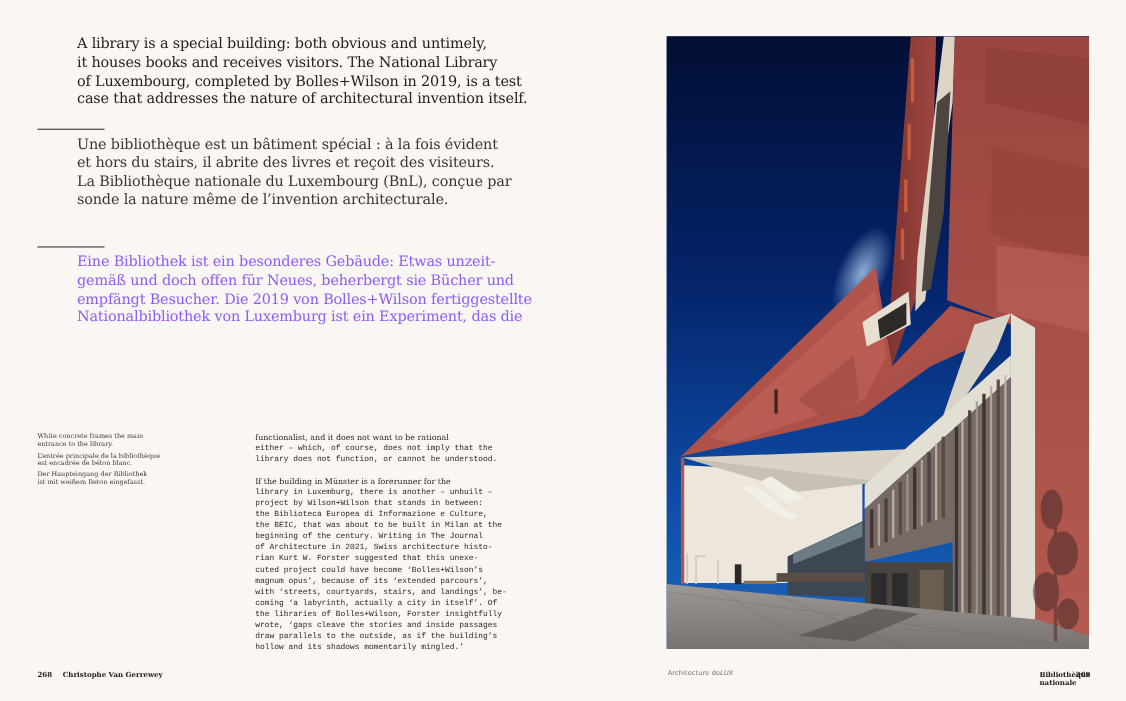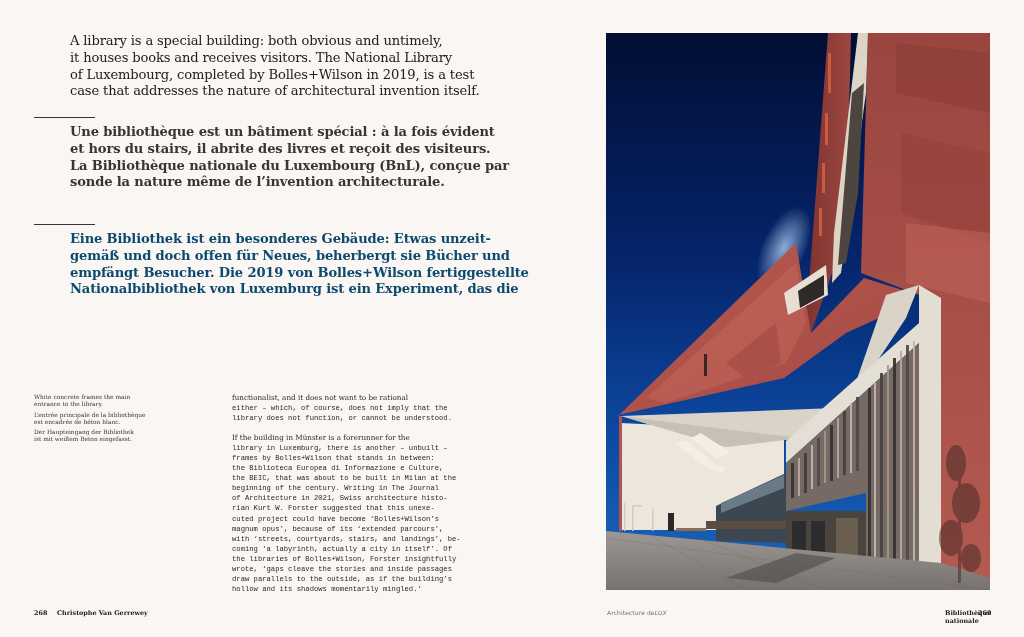--- a/index.html
+++ b/index.html
@@ -4,22 +4,22 @@
 <style>
   * { margin:0; padding:0; box-sizing:border-box; }
   html, body { width:1024px; height:637px; overflow:hidden; background:#f9f6f3; }
   body { position:relative; font-family:"DejaVu Serif","Liberation Serif",serif; color:#24201f; }
 
   .spread { position:absolute; inset:0; background:#f9f6f3; }
 
   .intro { position:absolute; left:34px; width:400px; font-size:13.1px; line-height:16.8px; letter-spacing:-0.15px;margin-left:36px; }
   .intro p { white-space:pre; }
   .intro-en { top:33px; color:#24201f; }
-  .intro-fr { top:124px; color:#3a3533; font-weight:bold; }
-  .intro-de { top:231px; color:#0c4a6e;font-weight:bold; }
+  .intro-fr { top:124px; color:#3a3533; font-weight:normal; }
+  .intro-de { top:231px; color:#8b5cf6; }
 
   .divider { position:absolute; left:34px; width:61px; height:1px; background:#3a3533; }
   .divider-1 { top:117px; }
   .divider-2 { top:224px; }
 
   .caption { position:absolute; left:34px; top:394px; width:130px; font-size:5.9px; line-height:7.3px; color:#3b3634; }
   .caption p { white-space:pre; margin-bottom:3px; }
 
   .body-col { position:absolute; left:232px; top:393px; width:215px; font-size:7.2px; line-height:10.05px; color:#2b2725; }
   .body-col p { white-space:pre; }
@@ -79,21 +79,21 @@
 
   <div class="body-col">
     <div>
       <p>functionalist, and it does not want to be rational</p>
       <p style="margin-top:0">either – which, of course, does not imply that the</p>
       <p style="margin-top:0">library does not function, or cannot be understood.</p>
     </div>
     <div style="margin-top:10px">
       <p>If the building in Münster is a forerunner for the</p>
       <p style="margin-top:0">library in Luxemburg, there is another – unbuilt –</p>
-      <p style="margin-top:0">frames by Bolles+Wilson that stands in between:</p>
+      <p style="margin-top:0">project by Wilson+Wilson that stands in between:</p>
       <p style="margin-top:0">the Biblioteca Europea di Informazione e Culture,</p>
       <p style="margin-top:0">the BEIC, that was about to be built in Milan at the</p>
       <p style="margin-top:0">beginning of the century. Writing in The Journal</p>
       <p style="margin-top:0">of Architecture in 2021, Swiss architecture histo-</p>
       <p style="margin-top:0">rian Kurt W. Forster suggested that this unexe-</p>
       <p style="margin-top:0">cuted project could have become ‘Bolles+Wilson’s</p>
       <p style="margin-top:0">magnum opus’, because of its ‘extended parcours’,</p>
       <p style="margin-top:0">with ‘streets, courtyards, stairs, and landings’, be-</p>
       <p style="margin-top:0">coming ‘a labyrinth, actually a city in itself’. Of</p>
       <p style="margin-top:0">the libraries of Bolles+Wilson, Forster insightfully</p>

